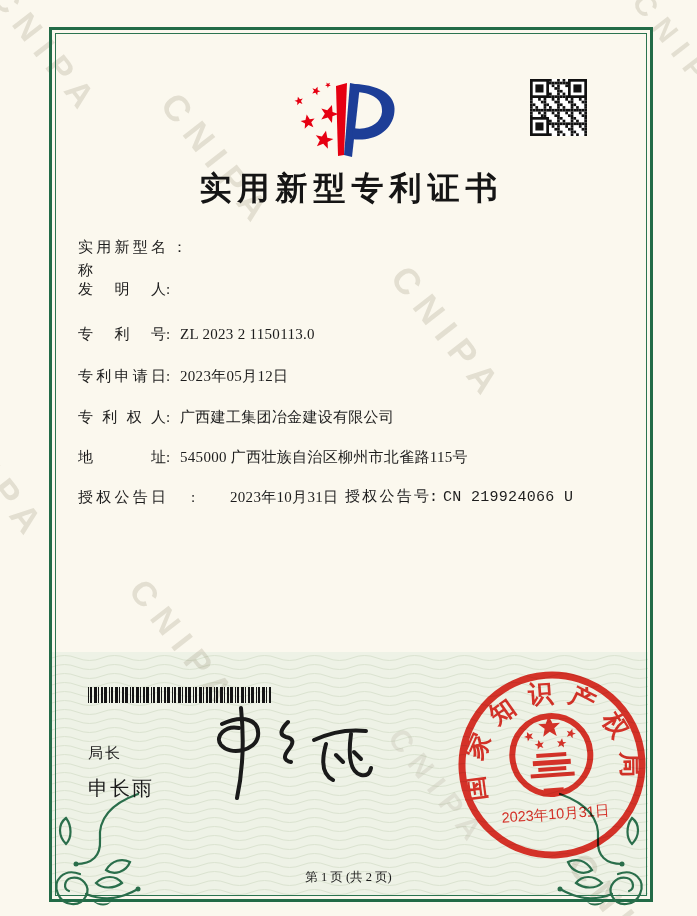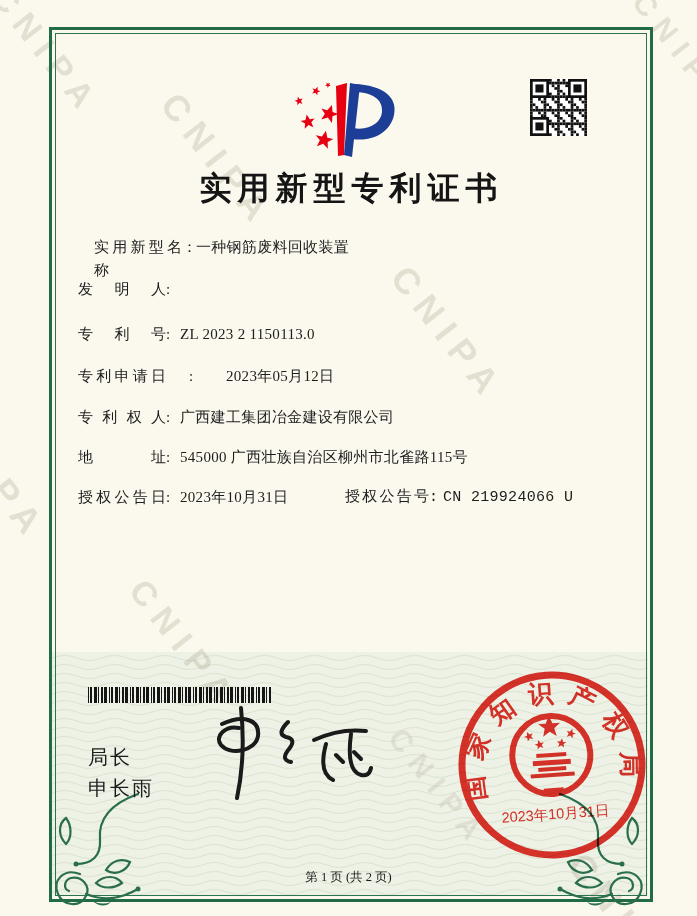--- a/index.html
+++ b/index.html
@@ -32,21 +32,21 @@
   .f-label.w84{width:84px;flex:0 0 84px;}
   .f-colon{display:inline-block;width:14px;text-align:left;}
   .f-value{white-space:pre-line;letter-spacing:0.3px;}
 
   #body-text{left:86px;top:521px;width:549px;font-size:15px;font-style:italic;
              color:#2e2e2e;line-height:27px;text-align:justify;letter-spacing:0.8px;}
   #body-text p{margin:0;text-indent:2em;}
 
   #barcode{left:88px;top:687px;width:185px;height:16px;}
   #signer-title{left:88px;top:744px;font-family:"Liberation Sans","DejaVu Sans",sans-serif;
-                font-size:20px;color:#1c1c1c;letter-spacing:2px;}
+                font-size:15px;color:#1c1c1c;letter-spacing:2px;}
   #signer-name{left:88px;top:775px;font-family:"Liberation Sans","DejaVu Sans",sans-serif;
                font-size:20px;color:#1c1c1c;letter-spacing:2px;}
   #signature{left:196px;top:700px;}
   #seal{left:454px;top:667px;z-index:5;mix-blend-mode:multiply;}
   #footer{left:0;top:869px;width:697px;text-align:center;font-size:12.5px;color:#1b1b1b;z-index:4;}
   #qr{left:530px;top:79px;}
   #logo{left:286px;top:82px;}
 </style>
 </head>
 <body>
@@ -308,50 +308,49 @@
         <rect fill="#fff" x="40.7" y="2.7" width="13.6" height="13.6"></rect>
         <rect fill="#111" x="43.4" y="5.4" width="8.1" height="8.1"></rect>
         <rect x="0.0" y="38.0" width="19.0" height="19.0"></rect>
         <rect fill="#fff" x="2.7" y="40.7" width="13.6" height="13.6"></rect>
         <rect fill="#111" x="5.4" y="43.4" width="8.1" height="8.1"></rect>
       </g>
     </svg>
 
   <div id="title" class="abs">实用新型专利证书</div>
 
-  <div class="row abs" style="left:94px;top:236px;">
+  <div class="row abs" style="left:78px;top:236px;gap:6px;">
     <span class="f-label">实用新型名称</span>
     <span class="f-colon">：</span>
-    <span class="f-value">一种钢筋废料回收装置</span>
   </div>
   <div class="row abs" style="left:78px;top:278px;">
     <span class="f-label">发明人</span>
     <span class="f-colon">:</span>
   </div>
   <div class="row abs" style="left:78px;top:323px;">
     <span class="f-label">专利号</span>
     <span class="f-colon">:</span>
     <span class="f-value">ZL 2023 2 1150113.0</span>
   </div>
-  <div class="row abs" style="left:78px;top:365px;gap:23px;">
+  <div class="row abs" style="left:78px;top:365px;">
     <span class="f-label">专利申请日</span>
     <span class="f-colon">:</span>
     <span class="f-value">2023年05月12日</span>
   </div>
   <div class="row abs" style="left:78px;top:406px;">
     <span class="f-label">专利权人</span>
     <span class="f-colon">:</span>
     <span class="f-value">广西建工集团冶金建设有限公司</span>
   </div>
   <div class="row abs" style="left:78px;top:446px;">
     <span class="f-label">地址</span>
     <span class="f-colon">:</span>
     <span class="f-value">545000 广西壮族自治区柳州市北雀路115号</span>
   </div>
-  <div class="row abs" style="left:78px;top:486px;">
+  <div class="row abs" style="left:78px;top:486px;gap:25px;">
     <span class="f-label">授权公告日</span>
     <span class="f-colon">:</span>
     <span class="f-value">2023年10月31日</span>
   </div>
   <div class="row abs" style="left:345px;top:486px;font-family:Liberation Mono, monospace;">
     <span class="f-label w84">授权公告号</span>
     <span class="f-colon">:</span>
     <span class="f-value">CN 219924066 U</span>
   </div>
 

